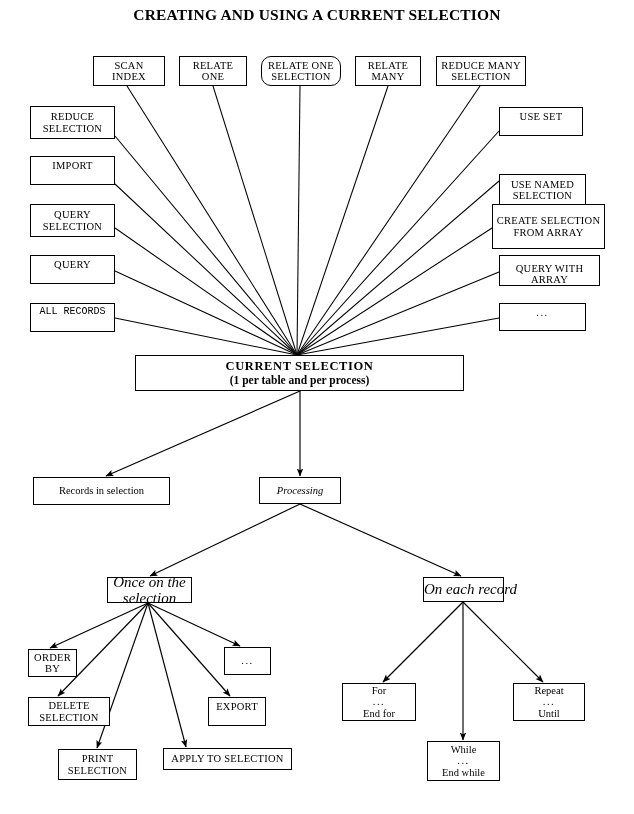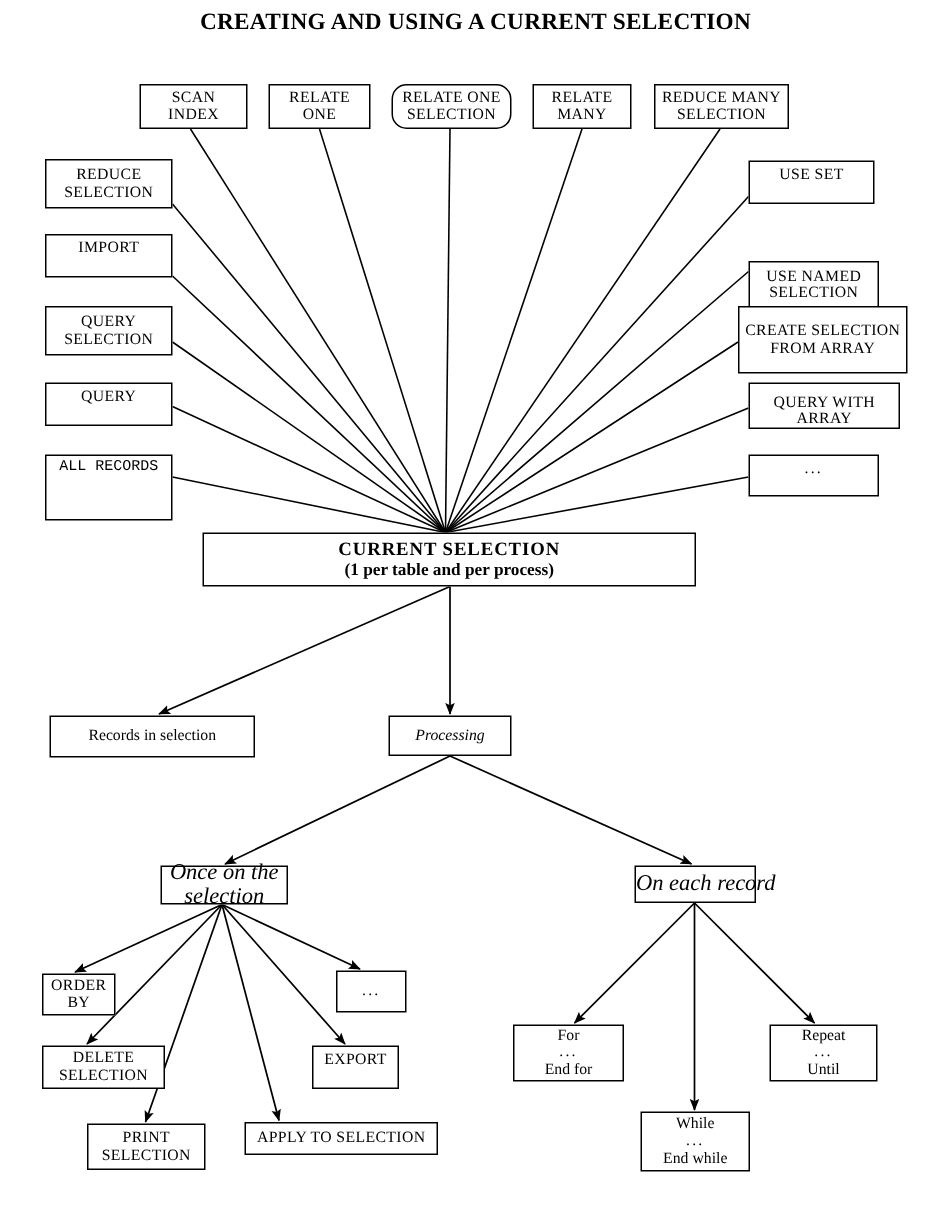--- a/index.html
+++ b/index.html
@@ -139,21 +139,21 @@
       <span class="ln">SELECTION</span>
     </span>
   </div>
 
   <div class="node top-align" style="left:30px;top:255px;width:85px;height:29px;">
     <span class="lines cap">
       <span class="ln">QUERY</span>
     </span>
   </div>
 
-  <div class="node top-align" style="left:30px;top:303px;width:85px;height:44px;">
+  <div class="node top-align" style="left:30px;top:303px;width:85px;height:29px;">
     <span class="lines mono">
       <span class="ln">ALL RECORDS</span>
     </span>
   </div>
 
   <div class="node top-align" style="left:499px;top:107px;width:84px;height:29px;">
     <span class="lines cap">
       <span class="ln">USE SET</span>
     </span>
   </div>

